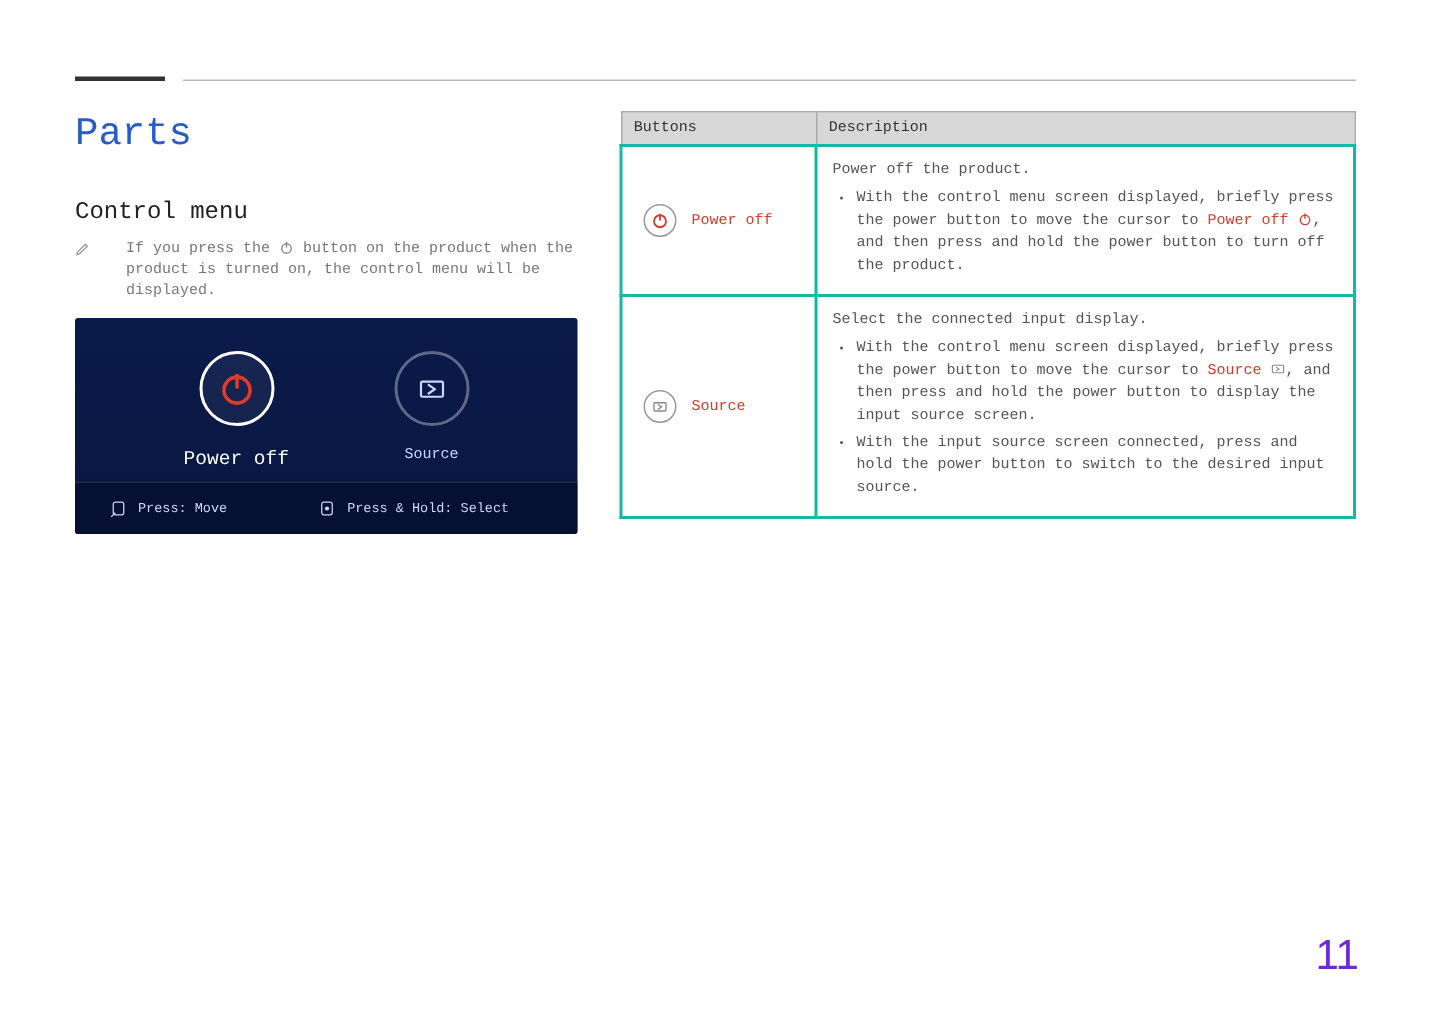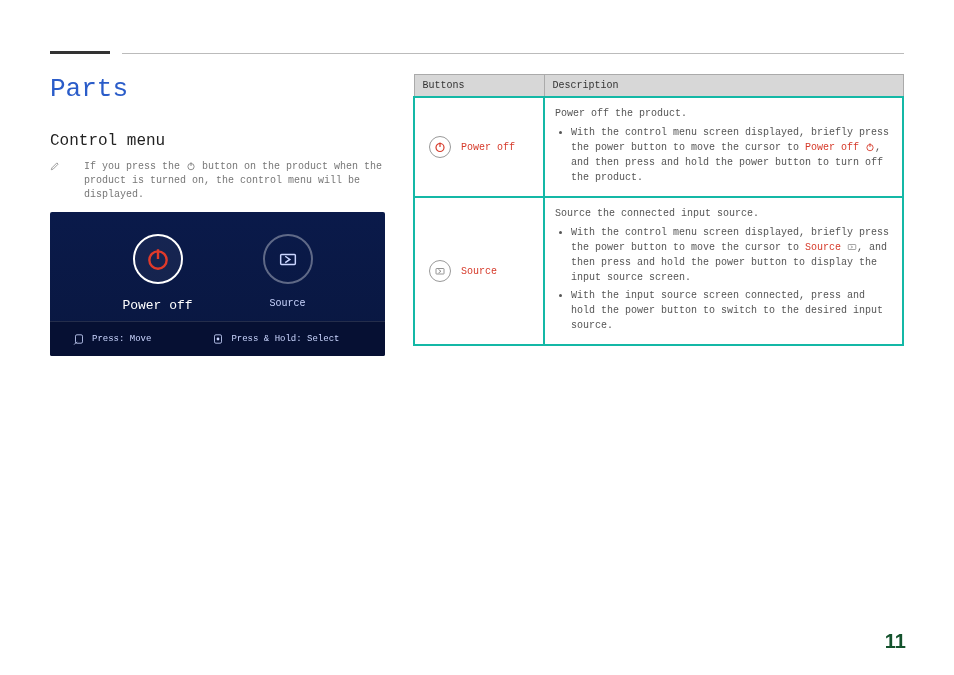--- a/index.html
+++ b/index.html
@@ -157,23 +157,23 @@
     border-radius: 50%;
     display: flex; align-items: center; justify-content: center;
     flex-shrink: 0;
   }
   ul.desc-list { list-style: disc; padding-left: 16px; margin-top: 4px; }
   ul.desc-list li { margin-bottom: 3px; }
   .page-num {
     position: absolute;
     bottom: 22px;
     right: 48px;
-    font-size: 20px;
-    color: #14532d;
-    font-weight: 700;
+    font-size: 28px;
+    color: #6d28d9;
+    font-weight: 400;
   }
 </style>
 </head>
 <body>
 
 <div class="page">
   <div class="top-rule-wrapper">
     <div class="top-rule-thick"></div>
     <div class="top-rule-thin"></div>
   </div>
@@ -278,21 +278,21 @@
                 <span class="circ-icon">
                   <svg width="12" height="12" viewBox="0 0 24 24">
                       <rect x="4" y="7" width="16" height="11" rx="1" fill="none" stroke="#888" stroke-width="1.8"></rect>
                       <path d="M9 9 L14 12.5 L9 16" fill="none" stroke="#888" stroke-width="1.8"></path>
                     </svg>
                 </span>
                 <span class="red-text">Source</span>
               </div>
             </td>
             <td>
-              <div>Source the connected input source.</div>
+              <div>Select the connected input display.</div>
               <ul class="desc-list">
                 <li>
                   <span>With the control menu screen displayed, briefly press the power button to move the cursor to </span><span class="red-text">Source</span>
                   <svg class="inline-icon" viewBox="0 0 16 16">
                       <rect x="2" y="4" width="12" height="8" rx="1" fill="none" stroke="#888" stroke-width="1.2"></rect>
                       <path d="M6 6 L9 8 L6 10" fill="none" stroke="#888" stroke-width="1.2"></path>
                     </svg><span>, and then press and hold the power button to display the input source screen.</span>
                 </li>
                 <li>With the input source screen connected, press and hold the power button to switch to the desired input source.</li>
               </ul>

